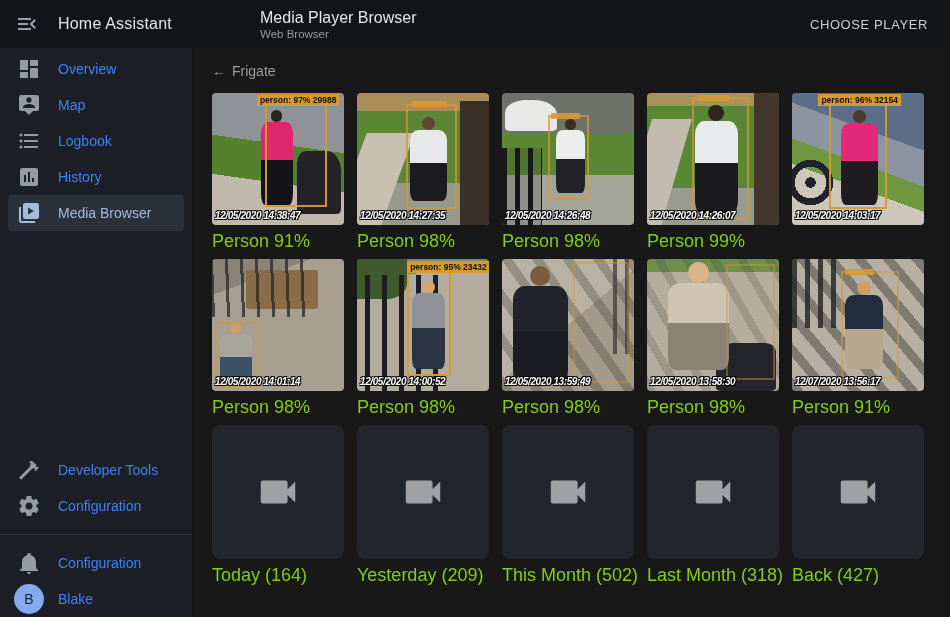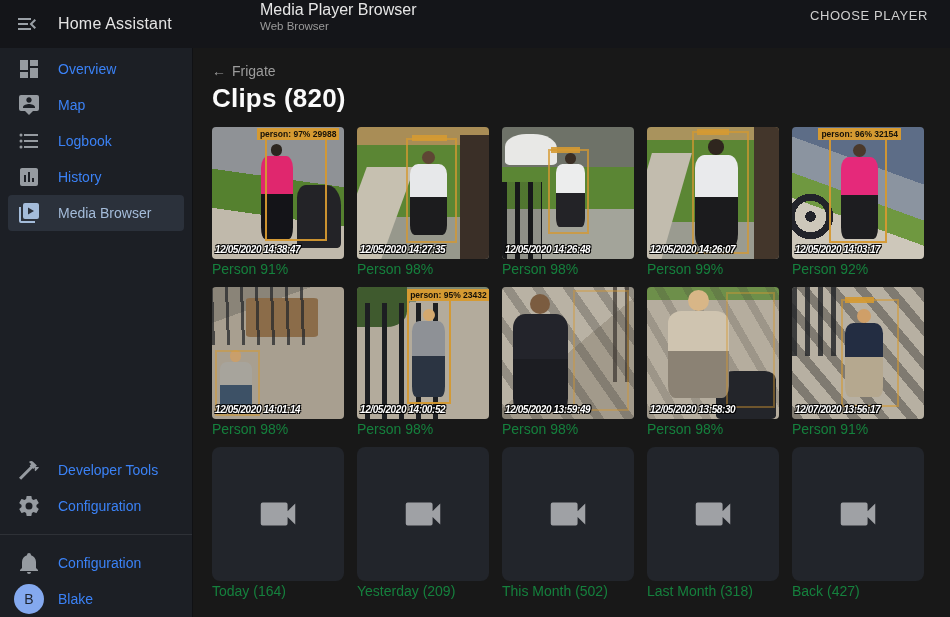--- a/index.html
+++ b/index.html
@@ -6,21 +6,21 @@
   html,body { background:#000; }
   body { font-family:"Liberation Sans", sans-serif; }
   .app { position:relative; width:950px; height:617px; overflow:hidden; background:#181818; }
 
   
   .topbar { position:absolute; top:0; left:0; width:950px; height:48px; background:#141519; display:flex; align-items:center; z-index:5; }
   .topbar-left { width:193px; height:100%; display:flex; align-items:center; flex:none; }
   .menu-btn { width:24px; height:24px; margin-left:15px; color:#9aa0a6; cursor:pointer; }
   .menu-btn svg { width:24px; height:24px; fill:currentColor; }
   .app-title { margin-left:19px; font-size:16px; color:#e4e4e4; letter-spacing:.2px; white-space:nowrap; }
-  .topbar-main { flex:1; height:100%; display:flex; align-items:flex-start; }
+  .topbar-main { flex:1; height:100%; display:flex; align-items:center; }
   .page-titles { margin-left:67px; display:flex; flex-direction:column; justify-content:center; }
   .page-title { font-size:16px; color:#e6e6e6; line-height:19px; }
   .page-subtitle { font-size:11.5px; color:#9a9a9a; line-height:14px; }
   .choose-player { margin-left:auto; margin-right:14px; font-size:13px; font-weight:500; letter-spacing:.6px; color:#cfcfcf; cursor:pointer; padding:8px 8px; }
 
   
   .sidebar { position:absolute; top:48px; left:0; width:193px; height:569px; background:#1c1f25; border-right:1px solid #101114; display:flex; flex-direction:column; }
   .sb-group-top { padding-top:3px; }
   .sb-spacer { flex:1; }
   .sb-item { height:36px; margin:0 8px; padding:0 9px; border-radius:4px; display:flex; align-items:center; cursor:pointer; }
@@ -37,21 +37,21 @@
   
   .main { position:absolute; top:48px; left:194px; width:756px; height:569px; background:#181818; overflow:hidden; }
   .content-head { padding:14px 0 0 18px; }
   .breadcrumb { display:inline-flex; align-items:center; font-size:14px; color:#9c9c9c; cursor:pointer; }
   .breadcrumb .arrow { margin-right:6px; font-size:14px; }
   .clips-title { margin-top:3px; font-size:26px; font-weight:700; color:#fafafa; letter-spacing:.2px; }
 
   .grid { margin:13px 0 0 18px; display:grid; grid-template-columns:repeat(5,132px); column-gap:13px; row-gap:8px; }
   .tile { width:132px; cursor:pointer; }
   .thumb { position:relative; width:132px; height:132px; border-radius:4px; overflow:hidden; background:#333; }
-  .caption { font-size:14px; color:#15803d; height:20px; line-height:20px; white-space:nowrap; }
+  .caption { margin-top:6px; font-size:18px; color:#84cc16; height:20px; line-height:20px; white-space:nowrap; }
 
   .ts { position:absolute; left:3px; bottom:4px; font-size:10px; font-weight:700; font-style:italic; color:#fff; letter-spacing:-.4px; white-space:nowrap;
         text-shadow:-1px -1px 0 #000, 1px -1px 0 #000, -1px 1px 0 #000, 1px 1px 0 #000; }
   .bbox { position:absolute; border:2px solid rgba(213,153,48,.95); }
   .plabel { position:absolute; background:#d59a32; color:#151109; font-size:8.5px; font-weight:700; padding:1px 3px; white-space:nowrap; }
   .plabel:empty { display:none; }
   .stub { position:absolute; height:6px; background:rgba(213,154,50,.9); display:none; }
   .xa,.xb { position:absolute; }
 
   
@@ -210,21 +210,20 @@
       <span class="sb-label">Blake</span>
     </div>
   </div>
 
   <div class="main">
     <div class="content-head">
       <span class="breadcrumb">
         <span class="arrow">←</span>
         <span>Frigate</span>
       </span>
-      <div class="clips-title">Clips (820)</div>
     </div>
 
     <div class="grid">
 
       <div class="tile">
         <div class="thumb s1">
           <div class="xa"></div>
             <div class="xb"></div>
           <div class="fig"></div>
           <div class="bbox"></div>
@@ -277,21 +276,20 @@
       <div class="tile">
         <div class="thumb s5">
           <div class="xa"></div>
             <div class="xb"></div>
           <div class="fig"></div>
           <div class="bbox"></div>
 
           <div class="plabel">person: 96% 32154</div>
           <div class="ts">12/05/2020 14:03:17</div>
         </div>
-        <div class="caption">Person 92%</div>
       </div>
 
       <div class="tile">
         <div class="thumb s6">
           <div class="xa"></div>
             <div class="xb"></div>
           <div class="fig"></div>
           <div class="bbox"></div>
 
           <div class="ts">12/05/2020 14:01:14</div>

